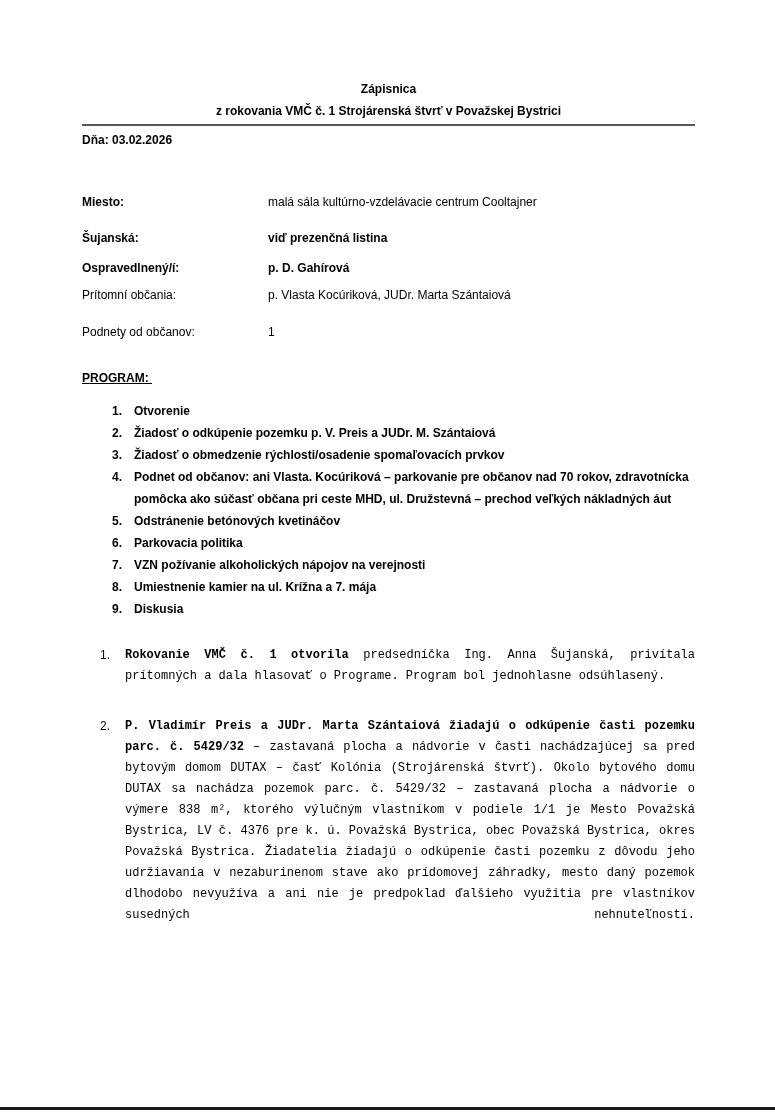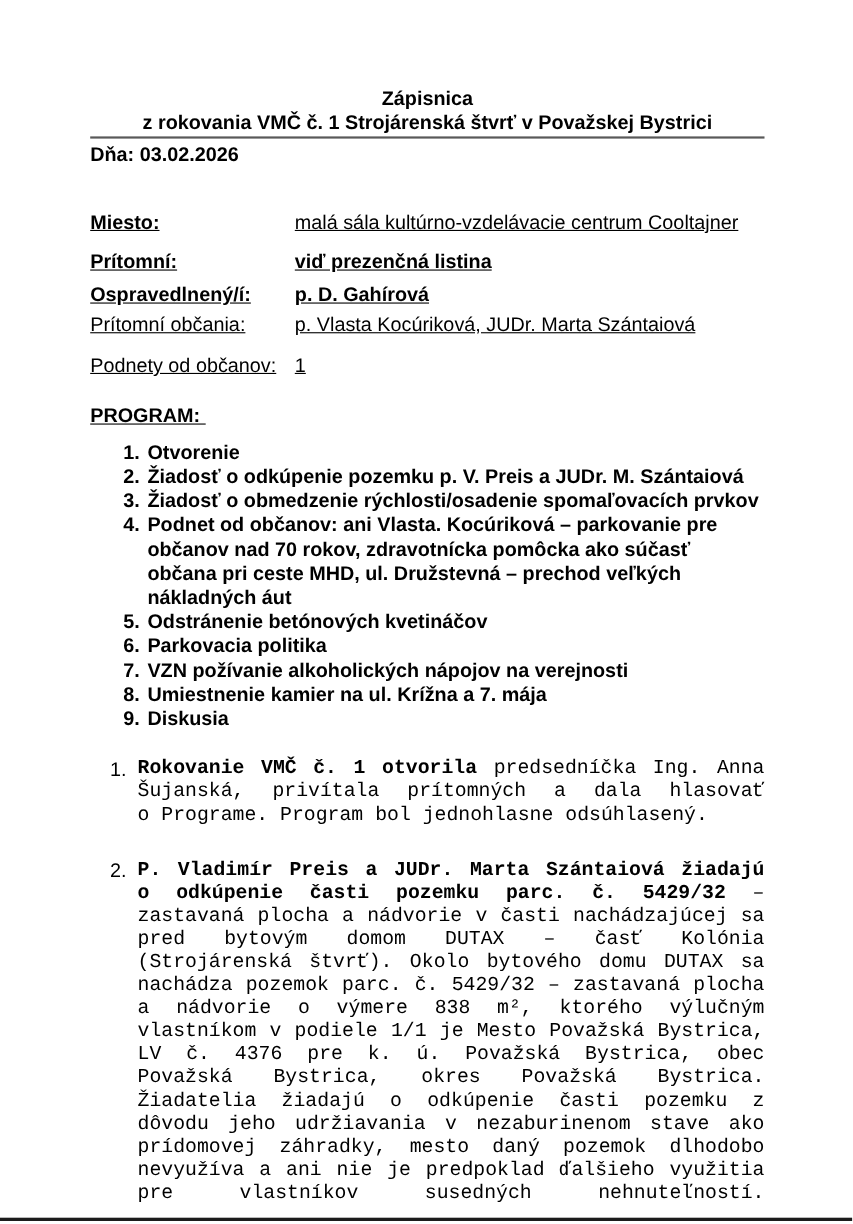--- a/index.html
+++ b/index.html
@@ -2,30 +2,30 @@
 <html><head>
 <meta charset="utf-8">
 <style>
   html, body { margin: 0; padding: 0; background: #ffffff; }
   .page {
     position: relative;
     width: 775px;
     height: 1113px;
     background: #ffffff;
     font-family: "Liberation Sans", "DejaVu Sans", sans-serif;
-    font-size: 18px;
+    font-size: 12px;
     color: #000000;
     overflow: hidden;
   }
   .content { position: absolute; left: 82px; top: 0; width: 613px; }
   .title { margin-top: 78px; text-align: center; font-weight: bold; line-height: 22px; }
   .rule { border: none; border-top: 2px solid #595959; margin: 2px 0 0 0; }
   .date { font-weight: bold; line-height: 22px; margin-top: 3px; }
   .details { margin-top: 40px; }
-  .field-row { display: flex; line-height: 22px; text-decoration: underline; }
+  .field-row { display: flex; line-height: 22px; }
   .field-label { width: 186px; flex: 0 0 186px; }
   .field-value { flex: 1; }
   .bold { font-weight: bold; }
   .gap14 { margin-top: 14px; }
   .gap8  { margin-top: 8px; justify-content: center; }
   .gap5  { margin-top: 5px; }
   .gap15 { margin-top: 15px; justify-content: center; }
   .program-heading { margin-top: 24px; font-weight: bold; text-decoration: underline; line-height: 22px; }
   .program-list { margin-top: 11px; }
   .program-item { display: flex; font-weight: bold; line-height: 22px; }
@@ -53,21 +53,21 @@
     <hr class="rule">
 
     <div class="date">Dňa: 03.02.2026</div>
 
     <div class="details">
       <div class="field-row">
         <div class="field-label bold">Miesto:</div>
         <div class="field-value">malá sála kultúrno-vzdelávacie centrum Cooltajner</div>
       </div>
       <div class="field-row gap14">
-        <div class="field-label bold">Prítomní:</div>
+        <div class="field-label bold">Šujanská:</div>
         <div class="field-value bold">viď prezenčná listina</div>
       </div>
       <div class="field-row gap8">
         <div class="field-label bold">Ospravedlnený/í:</div>
         <div class="field-value bold">p. D. Gahírová</div>
       </div>
       <div class="field-row gap5">
         <div class="field-label">Prítomní občania:</div>
         <div class="field-value">p. Vlasta Kocúriková, JUDr. Marta Szántaiová</div>
       </div>

